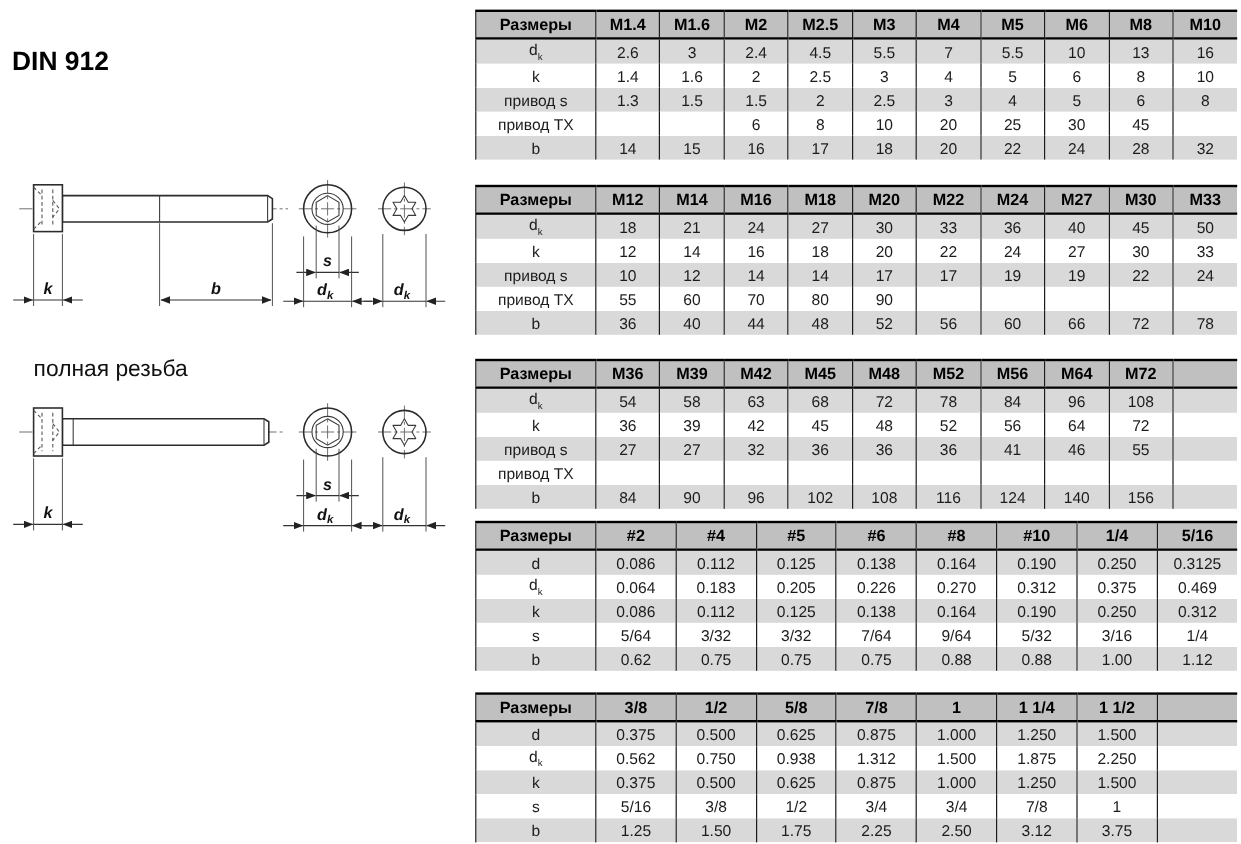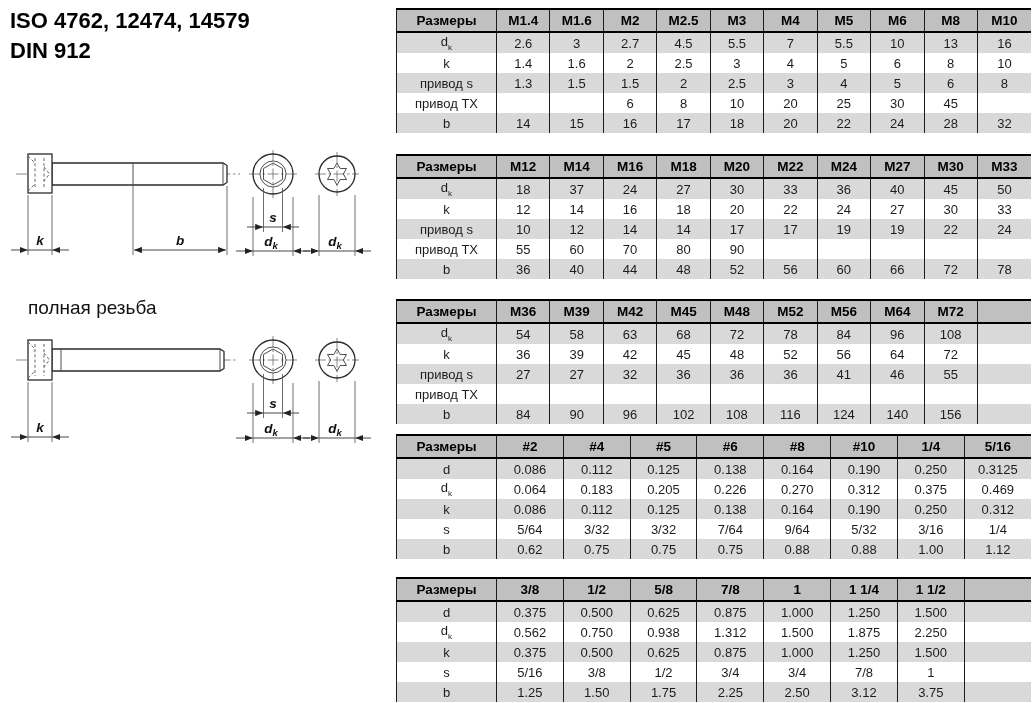--- a/index.html
+++ b/index.html
@@ -39,21 +39,20 @@
   .tbl thead th{background:var(--header-bg,#c0c0c0);border-top:2px solid #000;
                 border-bottom:2px solid #000;font-weight:bold;height:21px;font-size:13.5px;color:#000;}
   .tbl tbody tr:nth-child(odd) td{background:var(--stripe-bg,#d9d9d9);}
   .tbl sub{font-size:0.62em;}
 </style>
 </head>
 <body>
 
 <div class="page">
 
-  <div class="title l1">ISO 4762, 12474, 14579</div>
   <div class="title l2">DIN 912</div>
 
   <svg class="drawing d1" width="393" height="116" viewBox="0 0 393 116">
     <defs>
       <marker id="a1" markerWidth="9" markerHeight="7" refX="8.6" refY="3.5" orient="auto-start-reverse">
         <path d="M0,0 L9,3.5 L0,7 Z" fill="#222"></path>
       </marker>
     </defs>
 
     <g>
@@ -234,21 +233,21 @@
             <th>M6</th>
             <th>M8</th>
             <th>M10</th>
           </tr>
         </thead>
         <tbody>
           <tr>
             <td>d<sub>k</sub></td>
             <td>2.6</td>
             <td>3</td>
-            <td>2.7</td>
+            <td>2.4</td>
             <td>4.5</td>
             <td>5.5</td>
             <td>7</td>
             <td>5.5</td>
             <td>10</td>
             <td>13</td>
             <td>16</td>
           </tr>
           <tr>
             <td>k</td>
@@ -332,21 +331,21 @@
             <th>M24</th>
             <th>M27</th>
             <th>M30</th>
             <th>M33</th>
           </tr>
         </thead>
         <tbody>
           <tr>
             <td>d<sub>k</sub></td>
             <td>18</td>
-            <td>37</td>
+            <td>21</td>
             <td>24</td>
             <td>27</td>
             <td>30</td>
             <td>33</td>
             <td>36</td>
             <td>40</td>
             <td>45</td>
             <td>50</td>
           </tr>
           <tr>

